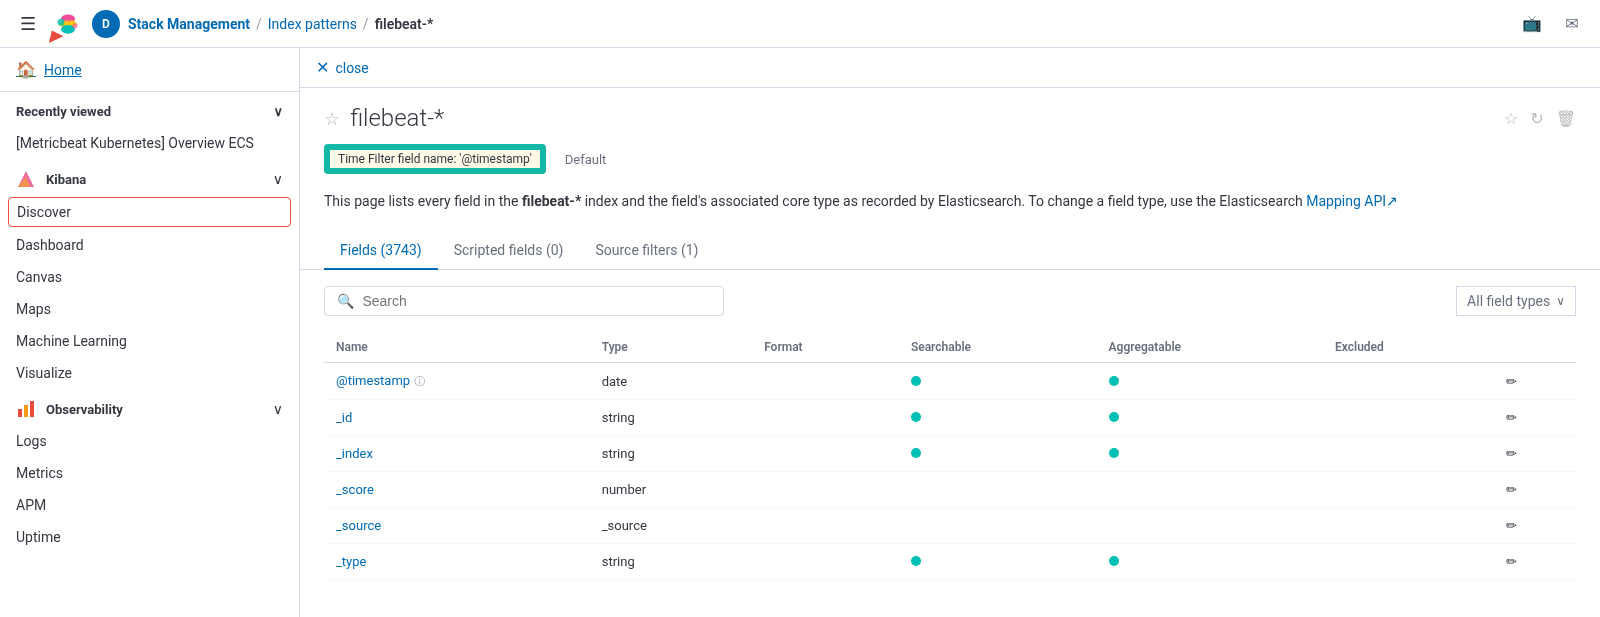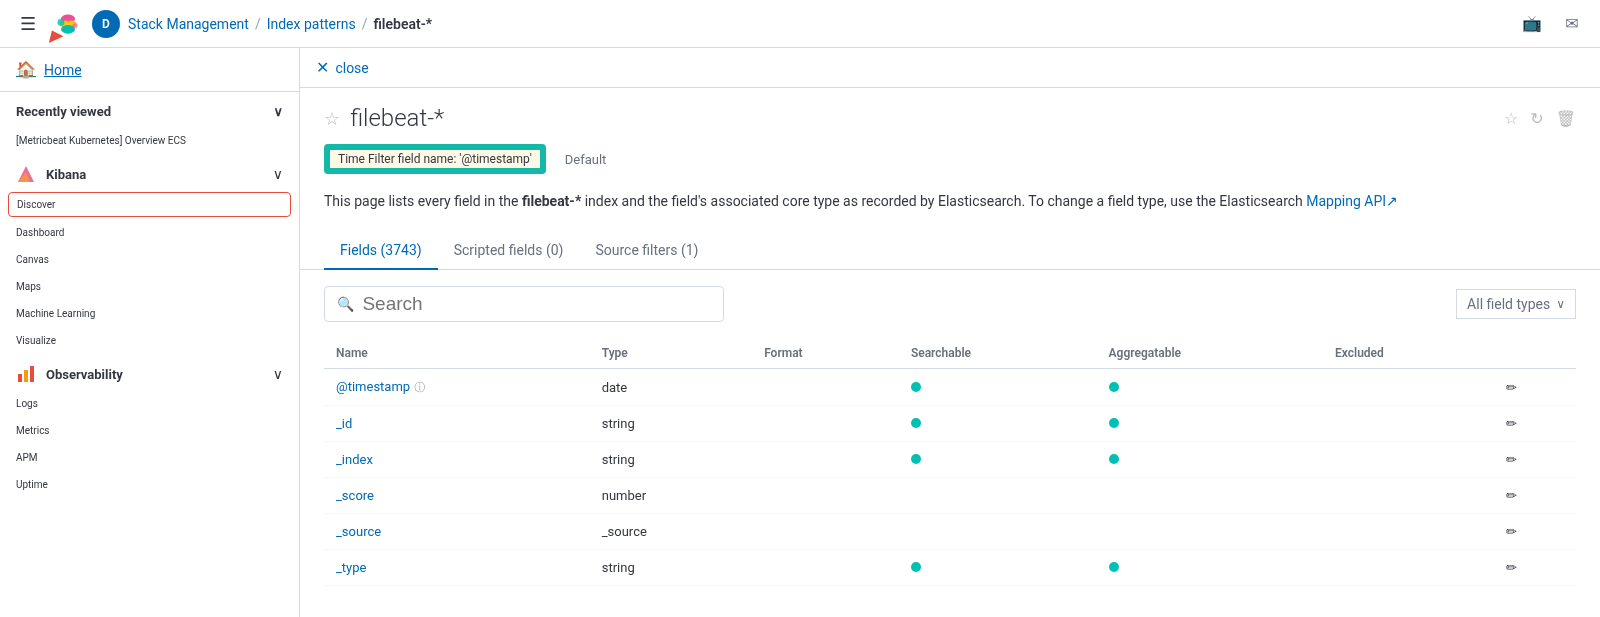--- a/index.html
+++ b/index.html
@@ -52,21 +52,21 @@
       border-bottom: 1px solid #d3dae6; cursor: pointer;
       font-size: 14px; color: #006bb4; text-decoration: underline;
     }
     .sidebar-home-icon { font-size: 16px; }
     .sidebar-section-header {
       display: flex; align-items: center; justify-content: space-between;
       padding: 12px 16px 8px; font-size: 13px; font-weight: 700;
       color: #343741; cursor: pointer;
     }
     .sidebar-item {
-      padding: 8px 16px; cursor: pointer; font-size: 10px; color: #343741;
+      padding: 8px 16px; cursor: pointer; font-size: 14px; color: #343741;
     }
     .sidebar-item.active {
       border: 1px solid #e74c3c; border-radius: 4px; color: #343741;
       margin: 2px 8px; padding: 6px 8px;
     }
     .sidebar-subsection {
       display: flex; align-items: center; gap: 10px;
       padding: 10px 16px 6px; cursor: pointer;
     }
     .observability-icon {
@@ -117,21 +117,21 @@
     
     .table-area { padding: 16px 24px; flex: 1; }
     .search-filter-row {
       display: flex; align-items: center; justify-content: space-between; margin-bottom: 16px;
     }
     .search-box {
       display: flex; align-items: center; border: 1px solid #d3dae6; border-radius: 4px;
       padding: 6px 12px; gap: 8px; width: 400px;
     }
     .search-box input {
-      border: none; outline: none; font-size: 19px; color: #404040; width: 100%; background: transparent;
+      border: none; outline: none; font-size: 14px; color: #404040; width: 100%; background: transparent;
     }
     .field-type-dropdown {
       display: flex; align-items: center; gap: 6px; font-size: 14px; color: #69707d;
       cursor: pointer; padding: 6px 10px; border: 1px solid #d3dae6; border-radius: 0;
     }
 
     
     .fields-table { width: 100%; border-collapse: collapse; }
     .fields-table th {
       text-align: left; font-size: 12px; font-weight: 600; color: #69707d;
@@ -161,21 +161,21 @@
       <ellipse cx="16" cy="22" rx="8" ry="5" fill="#00BFB3"></ellipse>
       <ellipse cx="16" cy="10" rx="8" ry="3" fill="#F04E98" opacity="0.7"></ellipse>
       <circle cx="8" cy="14" r="4" fill="#00BFB3" opacity="0.8"></circle>
       <circle cx="24" cy="18" r="3" fill="#F04E98" opacity="0.6"></circle>
     </svg>
   </div>
   <div class="user-avatar">
     <span>D</span>
   </div>
   <div class="breadcrumb">
-    <span style="color:#006bb4;cursor:pointer;">Stack Management</span>
+    <span style="color:#006bb4;cursor:pointer;font-weight:bold;">Stack Management</span>
     <span class="breadcrumb-sep">/</span>
     <span style="color:#006bb4;cursor:pointer;">Index patterns</span>
     <span class="breadcrumb-sep">/</span>
     <span class="breadcrumb-current">filebeat-*</span>
   </div>
   <div class="nav-right">
     <button class="nav-icon-btn">📺</button>
     <button class="nav-icon-btn">✉</button>
   </div>
 </nav>

